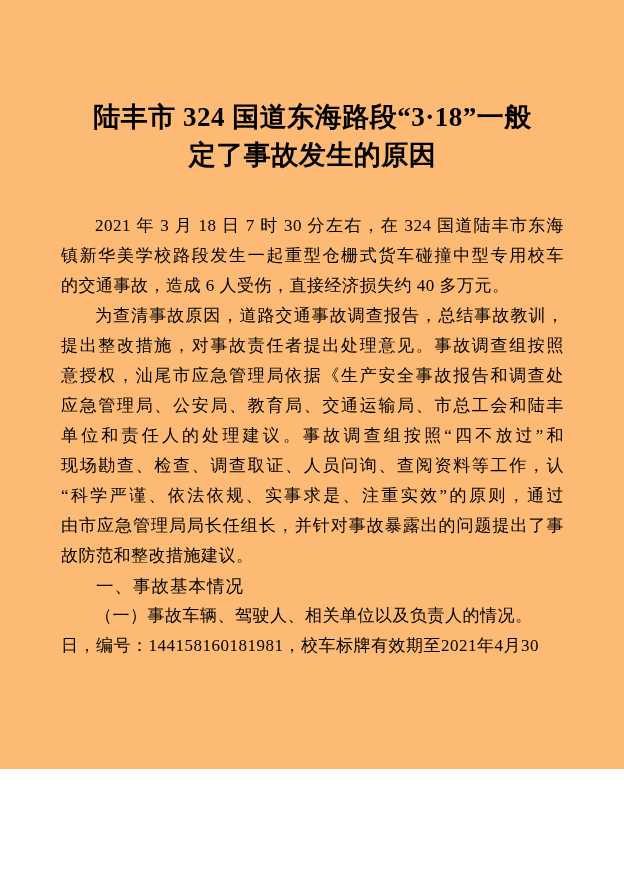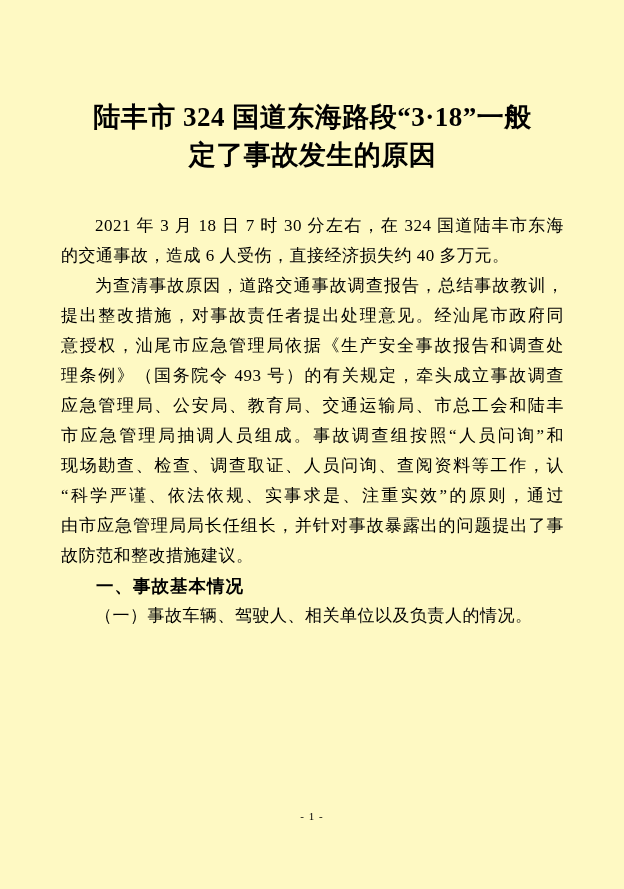--- a/index.html
+++ b/index.html
@@ -3,23 +3,23 @@
 <meta charset="utf-8">
 <style>
   html, body {
     margin: 0;
     padding: 0;
     background: #ffffff;
   }
   .page {
     position: relative;
     width: 624px;
-    height: 889px;
+    height: 769px;
     margin: 0 auto;
-    background: #fef9c3;
+    background: #fdba74;
     color: #000000;
     box-sizing: border-box;
     padding: 98px 60px 0 61px;
     font-family: "Liberation Serif", "DejaVu Serif", serif;
     overflow: hidden;
   }
   .doc-title {
     margin: 0;
     font-size: 27px;
     line-height: 38px;
@@ -47,21 +47,21 @@
   }
   .end {
     text-align: center;
     text-align-last: left;
   }
   .ind {
     text-indent: 2em;
   }
   .heading {
     font-family: "Liberation Sans", "DejaVu Sans", sans-serif;
-    font-weight: bold;
+    font-weight: normal;
     font-size: 17.5px;
     letter-spacing: 1px;
   }
   .page-footer {
     position: absolute;
     top: 810px;
     left: 0;
     width: 624px;
     text-align: center;
     font-size: 11px;
@@ -75,33 +75,34 @@
 <div class="page">
 
   <h1 class="doc-title">
     <span class="title-line">陆丰市 324 国道东海路段“3·18”一般</span>
     <span class="title-line">定了事故发生的原因</span>
   </h1>
 
   <div class="doc-body">
 
     <div class="line full ind">2021 年 3 月 18 日 7 时 30 分左右，在 324 国道陆丰市东海</div>
+    <div class="line full">镇新华美学校路段发生一起重型仓栅式货车碰撞中型专用校车</div>
     <div class="line end">的交通事故，造成 6 人受伤，直接经济损失约 40 多万元。</div>
     <div class="line full ind">为查清事故原因，道路交通事故调查报告，总结事故教训，</div>
-    <div class="line full">提出整改措施，对事故责任者提出处理意见。经汕尾市政府同</div>
+    <div class="line full">提出整改措施，对事故责任者提出处理意见。事故调查组按照</div>
     <div class="line full">意授权，汕尾市应急管理局依据《生产安全事故报告和调查处</div>
-    <div class="line full">理条例》（国务院令 493 号）的有关规定，牵头成立事故调查</div>
     <div class="line full">应急管理局、公安局、教育局、交通运输局、市总工会和陆丰</div>
-    <div class="line full">市应急管理局抽调人员组成。事故调查组按照“人员问询”和</div>
+    <div class="line full">单位和责任人的处理建议。事故调查组按照“四不放过”和</div>
     <div class="line full">现场勘查、检查、调查取证、人员问询、查阅资料等工作，认</div>
     <div class="line full">“科学严谨、依法依规、实事求是、注重实效”的原则，通过</div>
     <div class="line full">由市应急管理局局长任组长，并针对事故暴露出的问题提出了事</div>
     <div class="line end">故防范和整改措施建议。</div>
 
     <div class="line heading ind">一、事故基本情况</div>
 
     <div class="line end ind">（一）事故车辆、驾驶人、相关单位以及负责人的情况。</div>
+    <div class="line end">日，编号：144158160181981，校车标牌有效期至2021年4月30</div>
 
   </div>
 
   <div class="page-footer">- 1 -</div>
 
 </div>
 
 </body></html>

